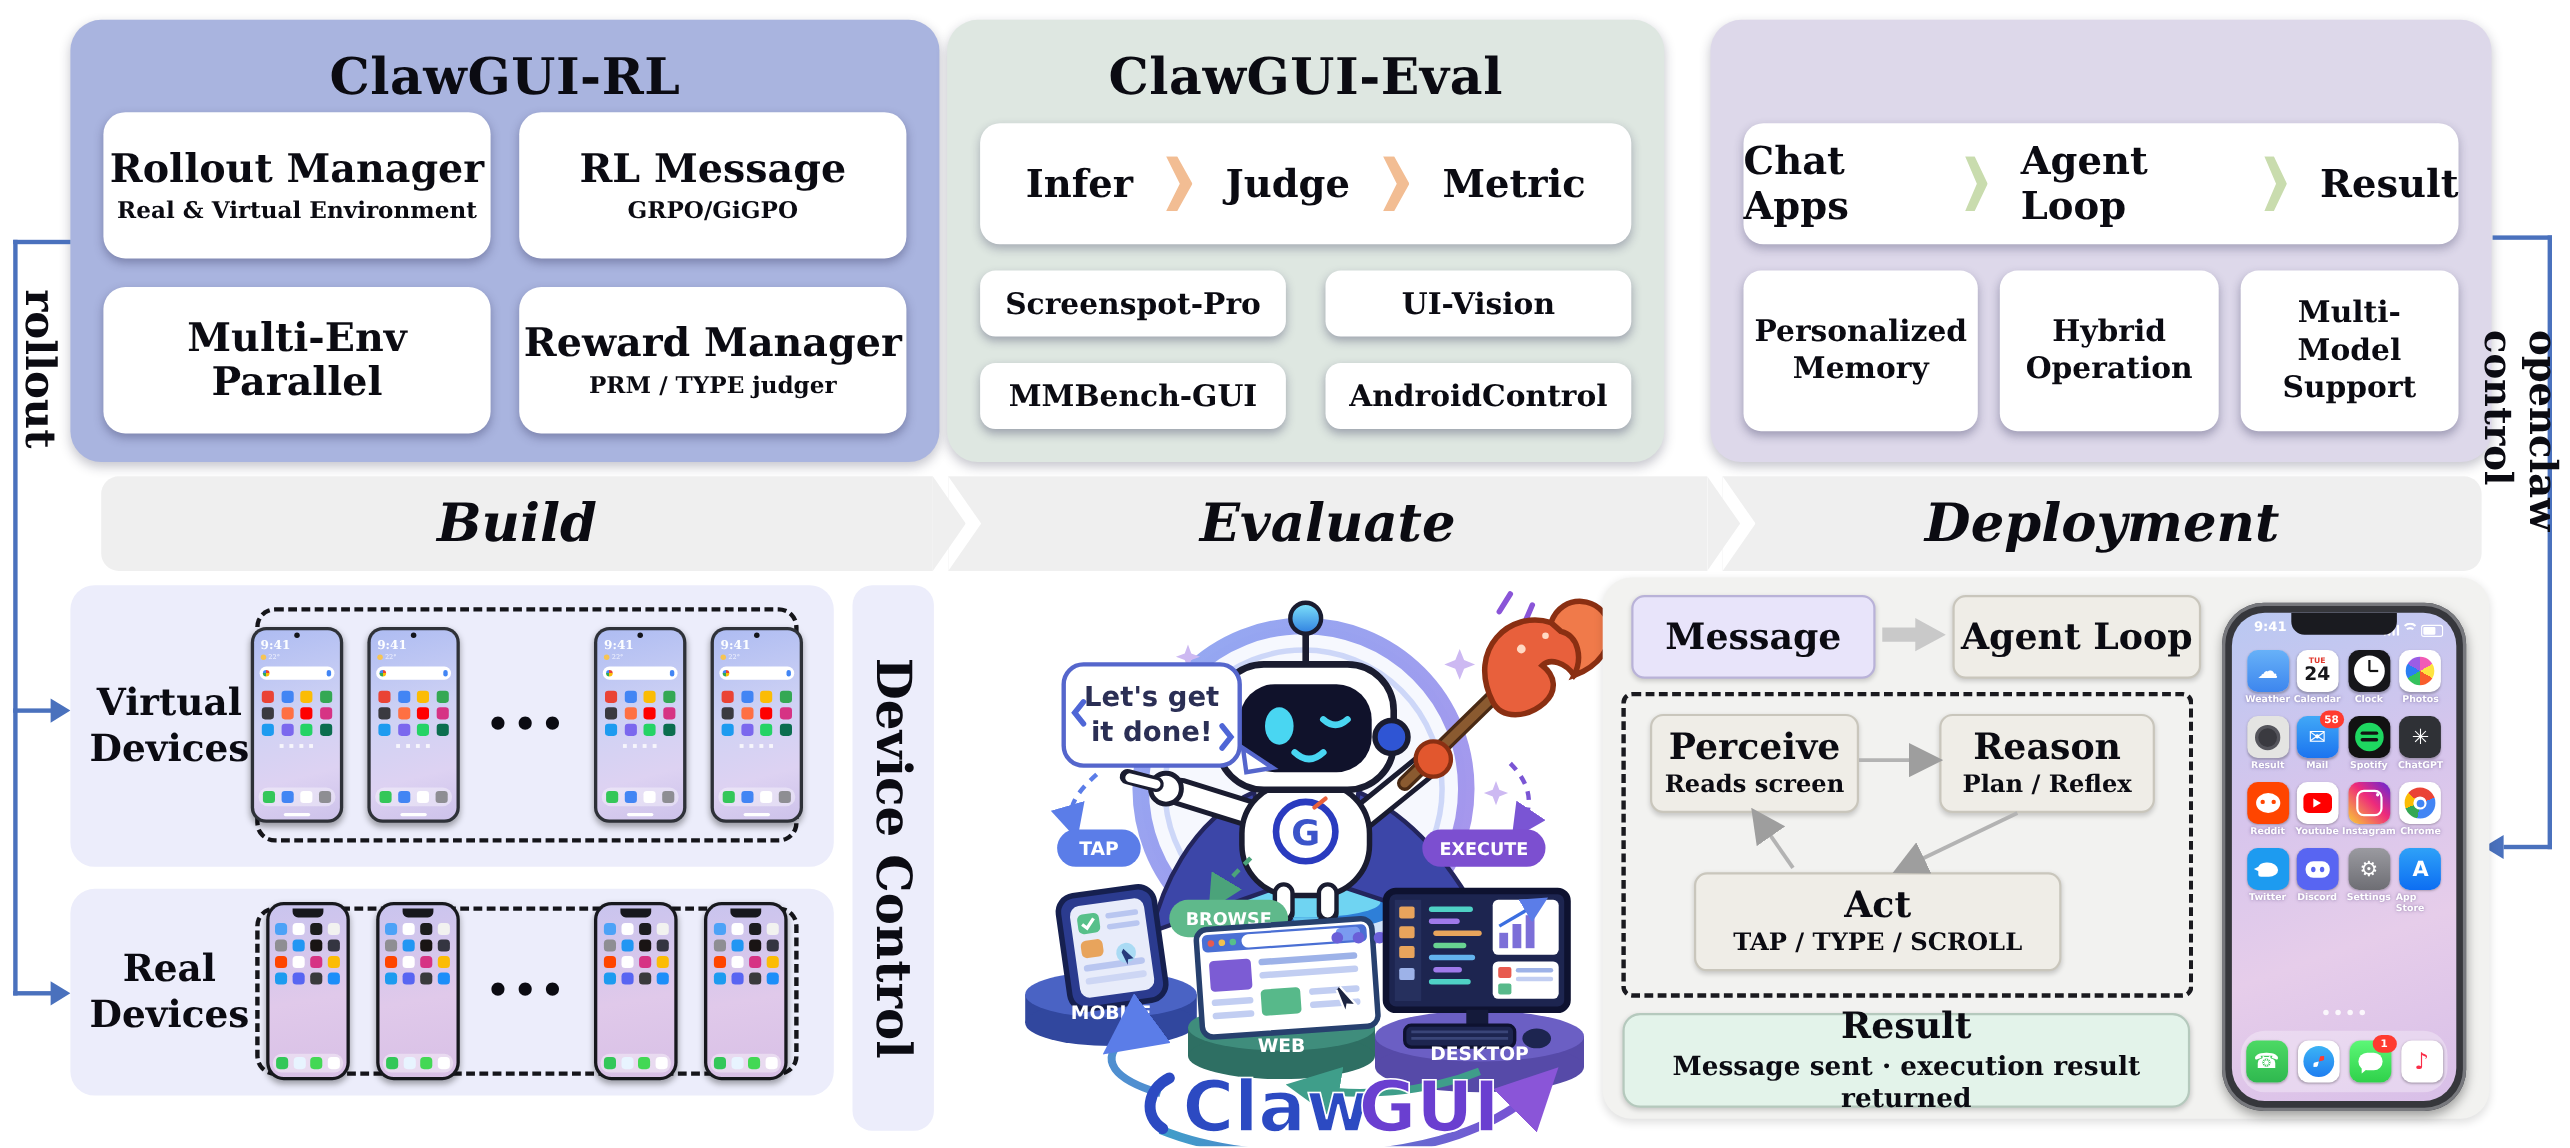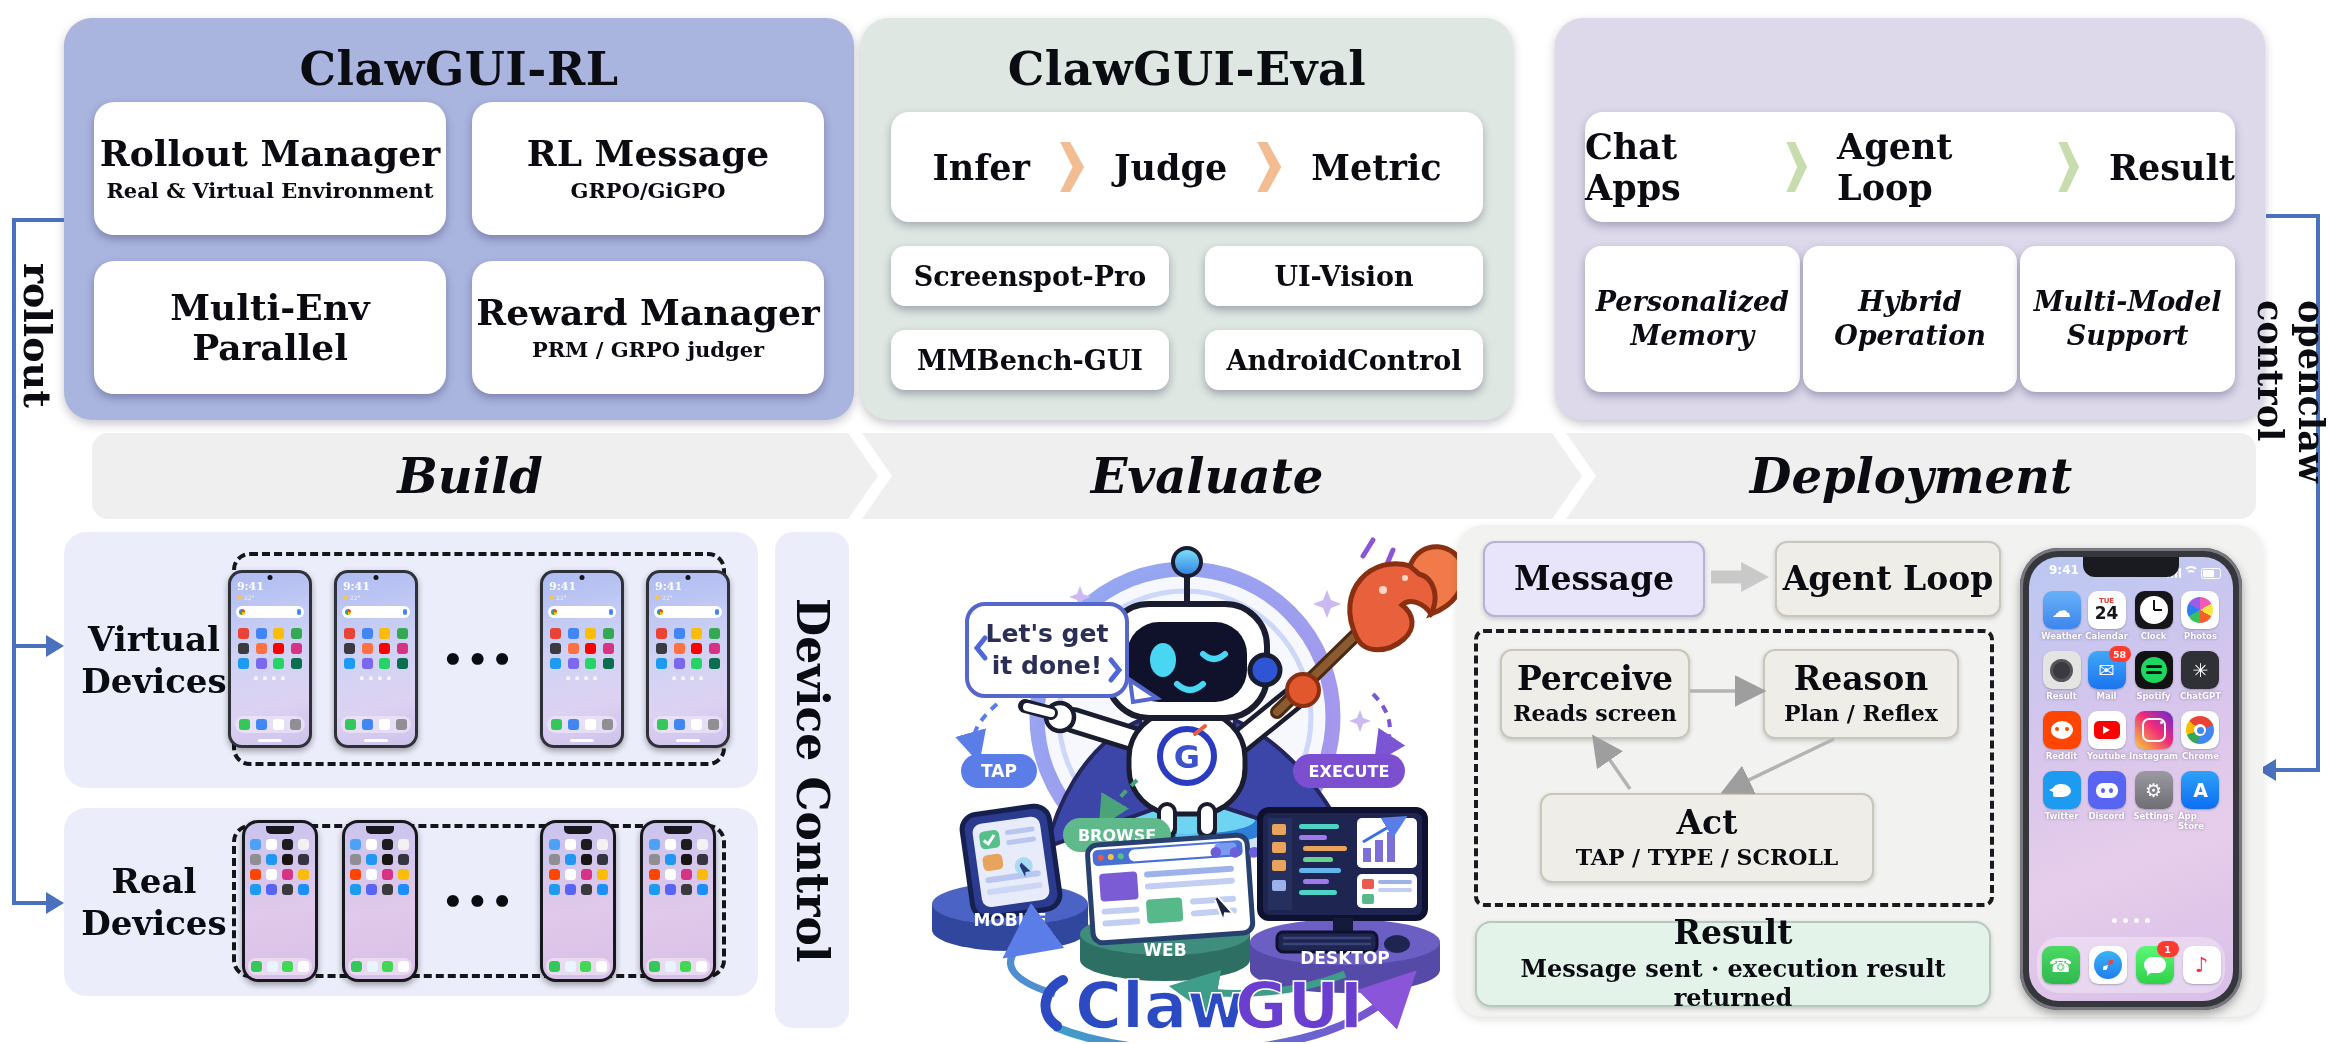--- a/index.html
+++ b/index.html
@@ -30,21 +30,21 @@
              display:flex;align-items:center;justify-content:center;gap:30px;}
   .pipe-item{font-size:35px;font-weight:700;}
   .chev{width:24px;height:50px;display:inline-block;
         clip-path:polygon(0 0,42% 0,100% 50%,42% 100%,0 100%,52% 50%);}
   .chev-eval{background:#f2bd93;}
   .chev-agent{background:#c9dcae;}
   .eval-grid{position:absolute;left:30px;right:30px;top:228px;bottom:30px;
              display:grid;grid-template-columns:1fr 1fr;grid-template-rows:1fr 1fr;gap:24px 36px;}
   .bench-card{border-radius:14px;font-size:27px;font-weight:700;}
   .agent-grid{position:absolute;left:30px;right:30px;top:228px;bottom:28px;
-              display:grid;grid-template-columns:1fr 1fr 1fr;gap:3px;font-style:italic;}
+              display:grid;grid-template-columns:1fr 1fr 1fr;gap:20px;}
   .feat-card{border-radius:16px;font-size:27px;font-weight:700;line-height:1.25;padding:0 10px;}
 
   
   .band-seg{position:absolute;top:433px;height:86px;background:#efefef;}
   .band-tip{position:absolute;top:433px;height:86px;width:30px;background:#efefef;
             clip-path:polygon(0 0,100% 50%,0 100%);z-index:3;}
   .band-notch{position:absolute;top:433px;height:86px;width:30px;background:#ffffff;
               clip-path:polygon(0 0,100% 50%,0 100%);z-index:2;}
   .band-title{position:absolute;top:433px;height:86px;display:flex;align-items:center;justify-content:center;
               font-size:48px;font-weight:700;font-style:italic;z-index:4;}
@@ -223,21 +223,21 @@
     <div class="card">
       <div class="card-title">RL Message</div>
       <div class="card-sub">GRPO/GiGPO</div>
     </div>
     <div class="card">
       <div class="card-title">Multi-Env Parallel</div>
 
     </div>
     <div class="card">
       <div class="card-title">Reward Manager</div>
-      <div class="card-sub">PRM / GRPO judger</div>
+      <div class="card-sub">PRM / TYPE judger</div>
     </div>
   </div>
 </div>
 
 <div class="panel panel-eval">
   <div class="panel-title">ClawGUI-Eval</div>
   <div class="wide-card">
     <span class="pipe-item">Infer</span>
     <span class="chev chev-eval"></span>
     <span class="pipe-item">Judge</span>

